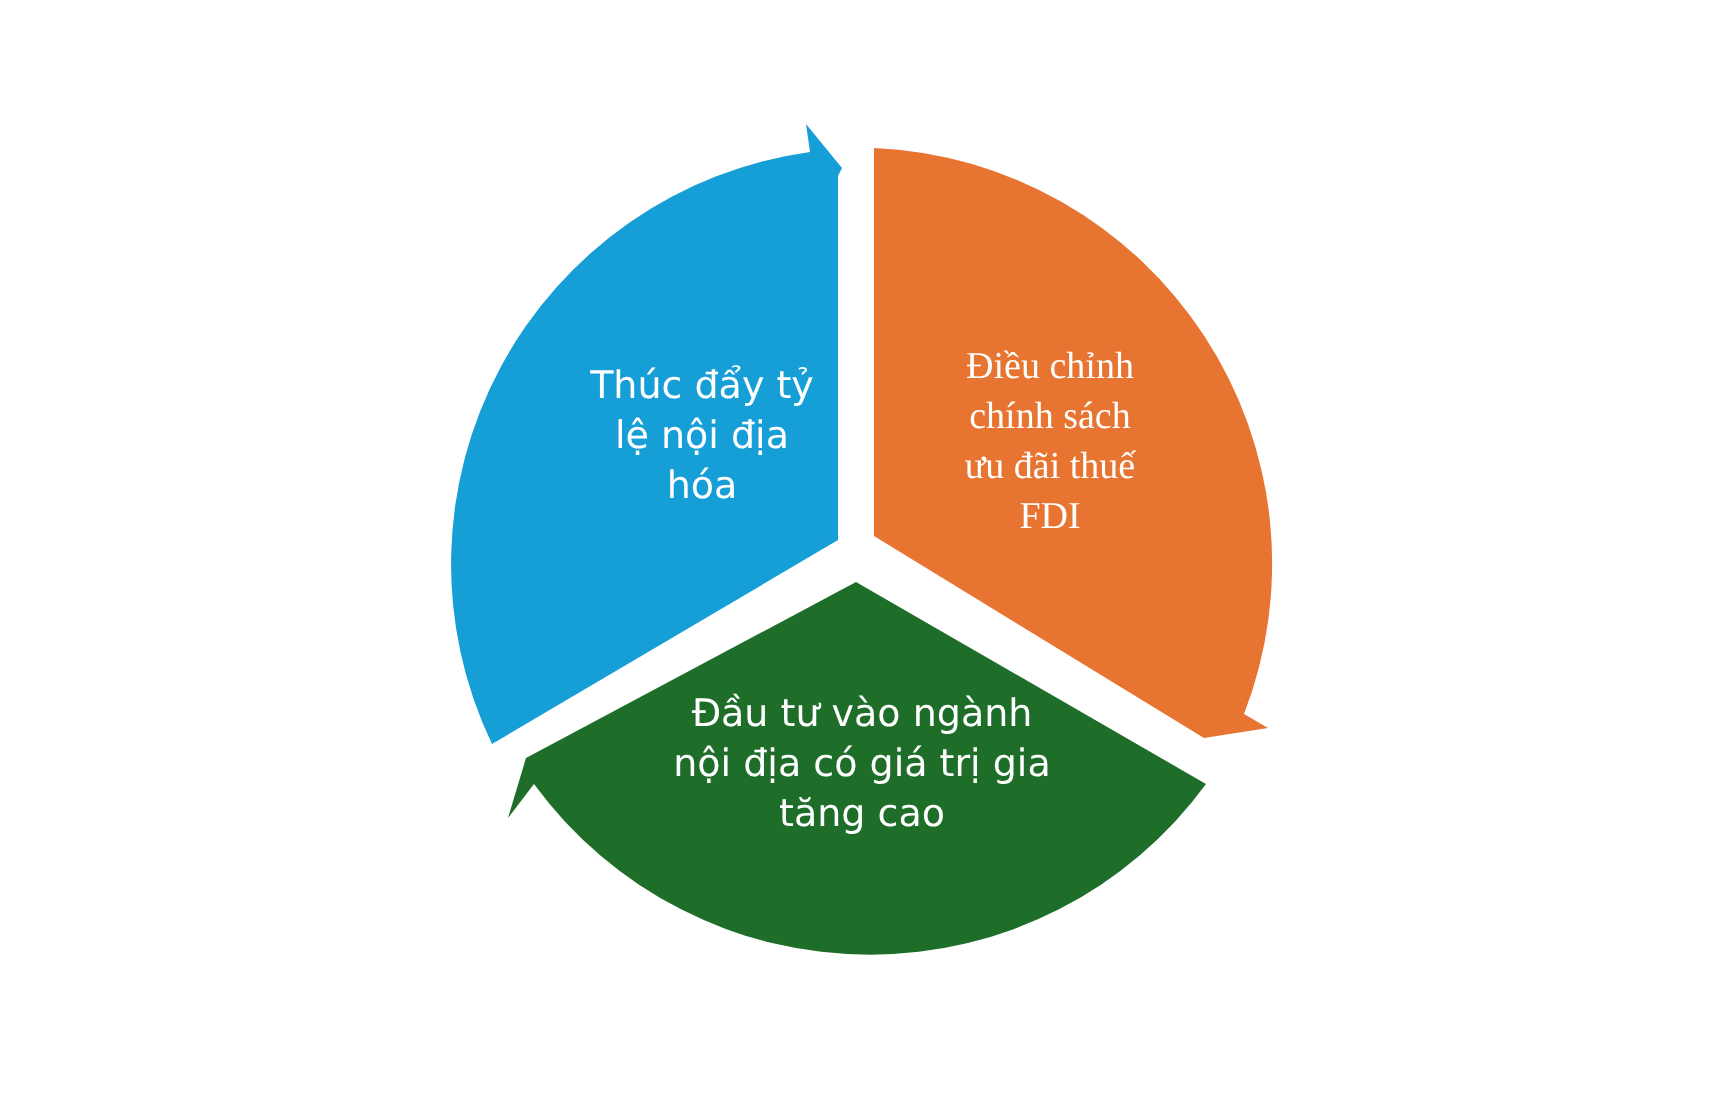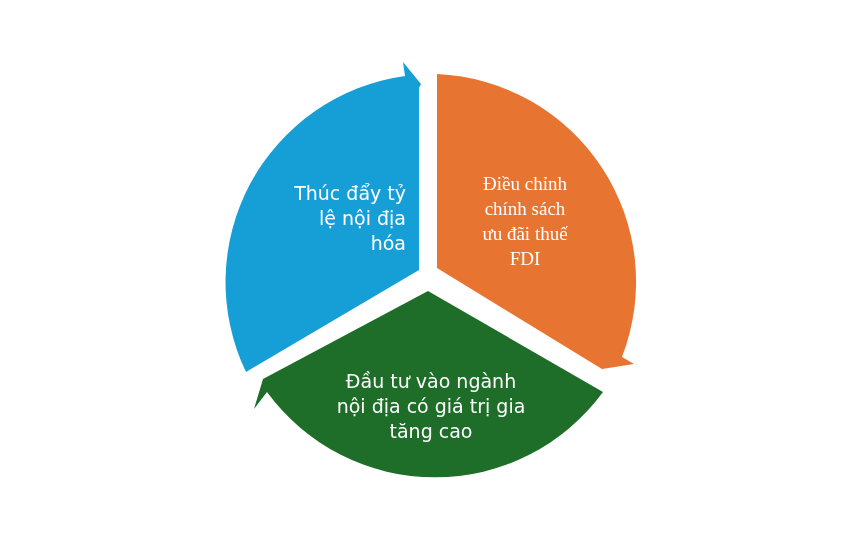--- a/index.html
+++ b/index.html
@@ -16,22 +16,22 @@
 
 <svg width="866" height="552" viewBox="0 0 866 552">
 
   <path d="M 419 280 L 419 88 L 421 84 L 403 62 L 405 76 A 208 208 0 0 0 246 372 L 419 270 Z" fill="#169fd6"></path>
 
   <path d="M 437 268 L 437 74 A 208 208 0 0 1 622 357 L 634 364 L 602 369 L 437 268 Z" fill="#e87431"></path>
 
   <path d="M 428 291 L 603 392 A 208 208 0 0 1 267 392 L 254 409 L 263 379 L 428 291 Z" fill="#1e6e2a"></path>
 </svg>
 
-<div class="label" style="left:256px; top:181px; width:150px;text-align:right;">Thúc đẩy tỷ
+<div class="label" style="left:276px; top:181px; width:150px;">Thúc đẩy tỷ
 lệ nội địa
 hóa</div>
 <div class="label" style="left:440px; top:171px; width:170px;font-family:Liberation Serif, serif;">Điều chỉnh
 chính sách
 ưu đãi thuế
 FDI</div>
-<div class="label" style="left:318px; top:369px; width:226px;">Đầu tư vào ngành
+<div class="label" style="left:318px; top:345px; width:226px;">Đầu tư vào ngành
 nội địa có giá trị gia
 tăng cao</div>
 
 </body></html>

